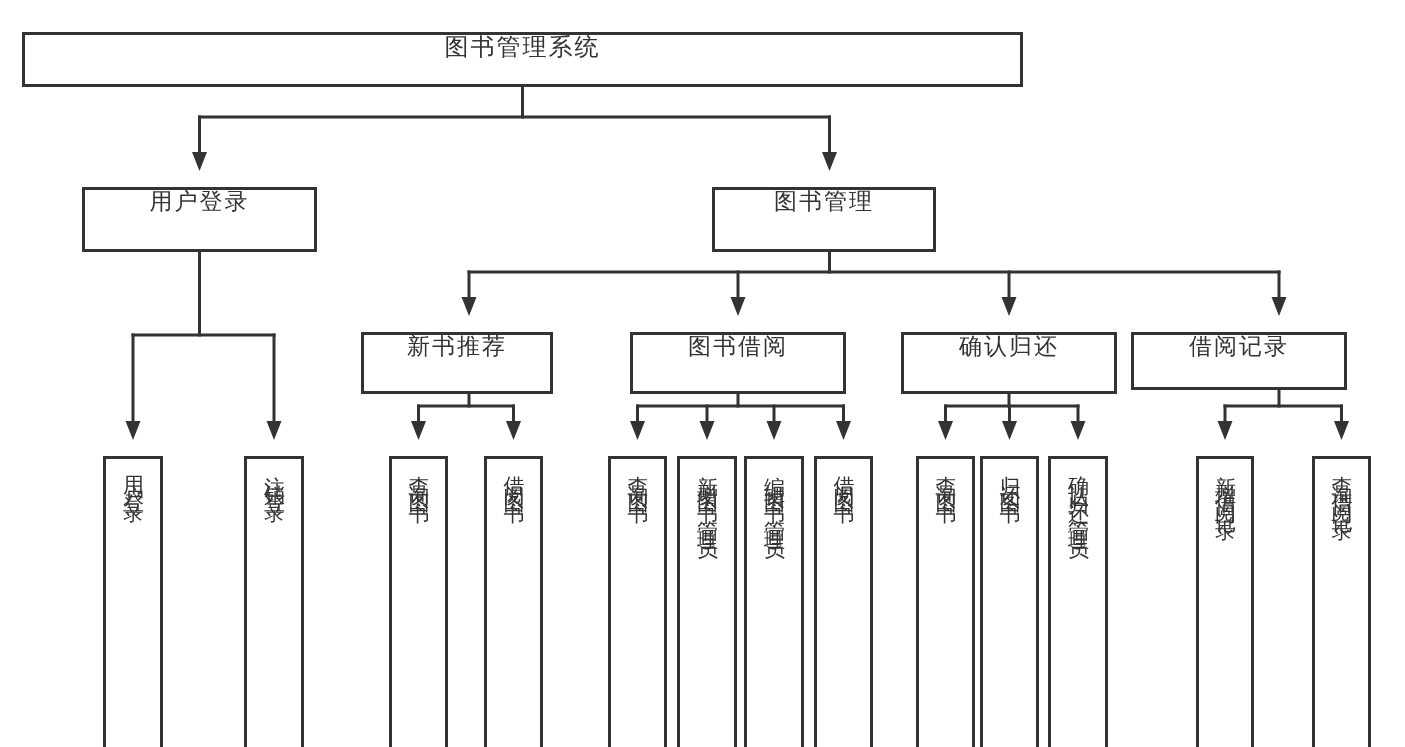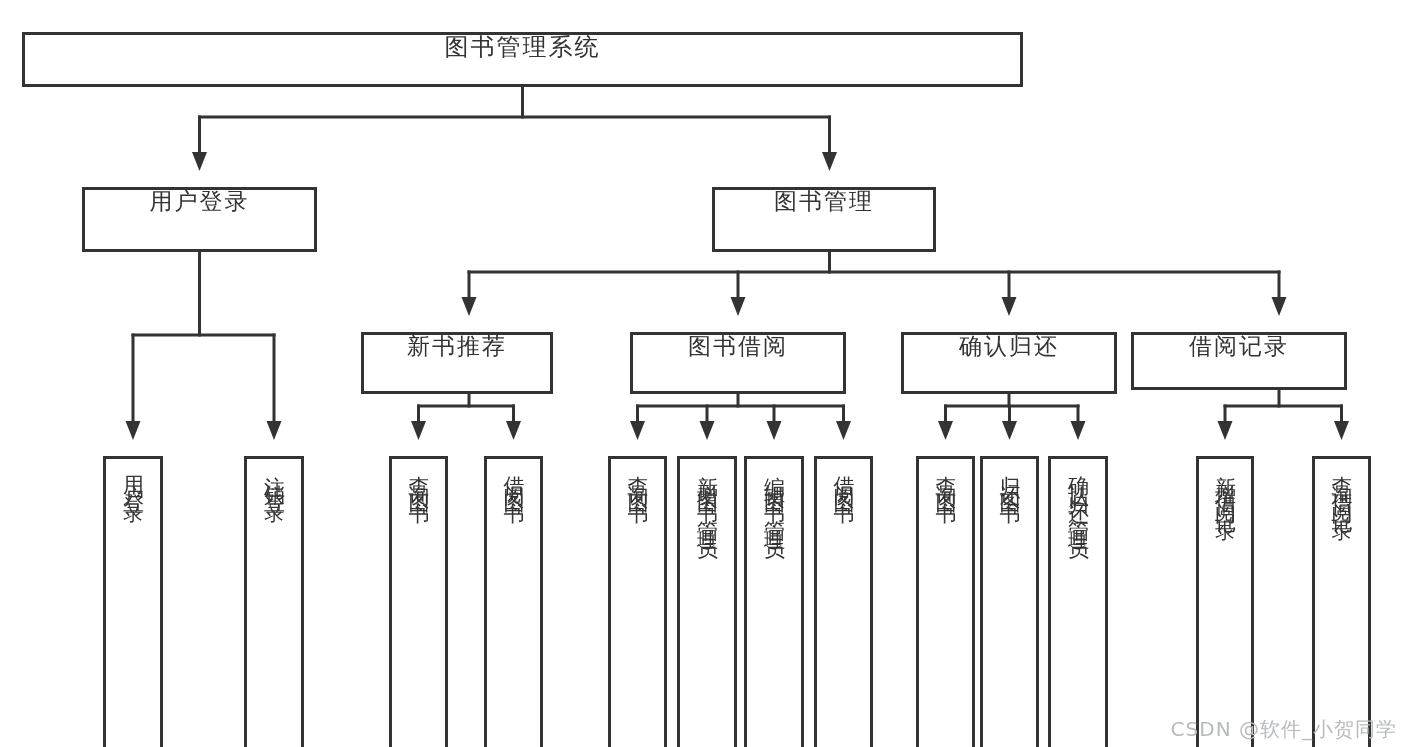--- a/index.html
+++ b/index.html
@@ -171,14 +171,13 @@
       <div class="node v" style="left: 1048px; top: 437px; width: 60px; height: 298px;">
         <span class="lbl">确认归还（管理员）</span>
       </div>
       <div class="node v" style="left: 1196px; top: 437px; width: 58px; height: 298px;">
         <span class="lbl">新增借阅记录</span>
       </div>
       <div class="node v" style="left: 1312px; top: 437px; width: 59px; height: 298px;">
         <span class="lbl">查询借阅记录</span>
       </div>
     </div>
-  <div id="watermark">CSDN @软件_小贺同学</div>
 </div>
 
 </body></html>

